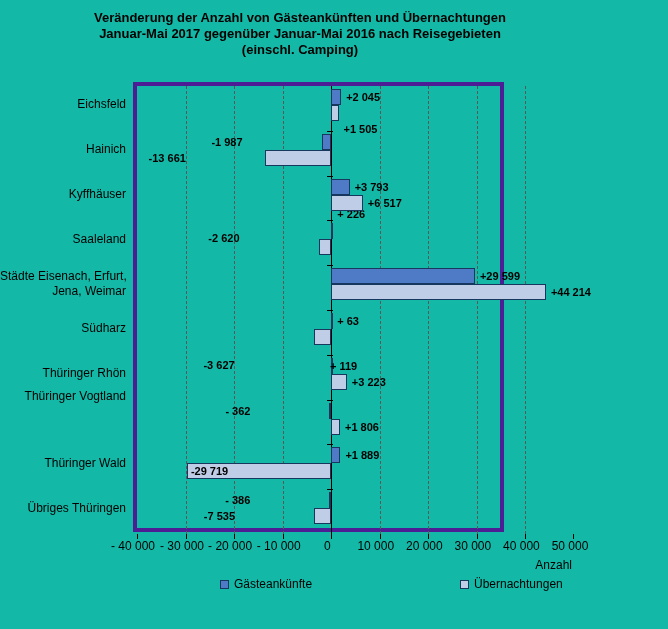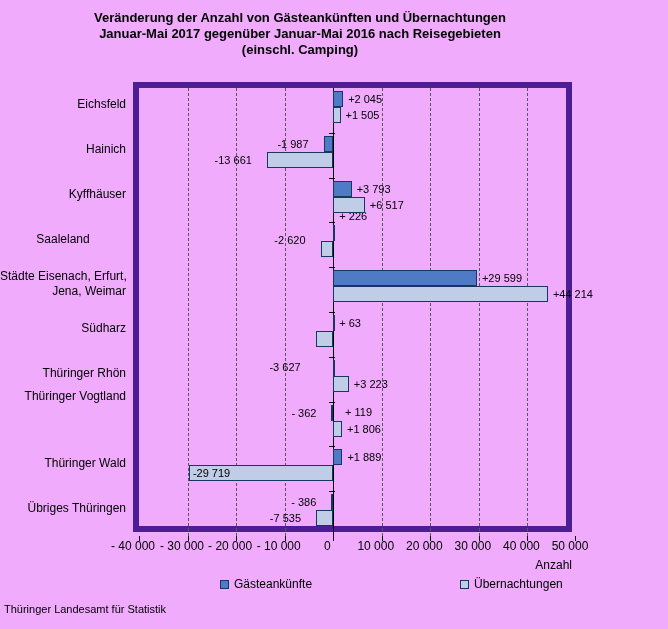--- a/index.html
+++ b/index.html
@@ -1,27 +1,27 @@
 <!DOCTYPE html>
 <html><head>
 <meta charset="utf-8">
 <style>
   html,body{margin:0;padding:0;background:#fff;}
   .page{
-    position:relative;width:668px;height:629px;background:#f0abfc;
+    position:relative;width:668px;height:629px;background:#14b8a6;
     font-family:"Liberation Sans", sans-serif;color:#000;overflow:hidden;
   }
   .chart-title{
     position:absolute;left:0;top:10px;width:600px;
     text-align:center;font-size:13px;font-weight:bold;line-height:16px;
     white-space:pre-line;
   }
   .plot{
-    position:absolute;left:133px;top:82px;width:439px;height:450px;
-    border:6px solid #4c1d95;box-sizing:border-box;overflow:visible;
+    position:absolute;left:133px;top:82px;width:371px;height:450px;
+    border:4px solid #4c1d95;box-sizing:border-box;overflow:visible;font-weight:bold;
   }
   .gridline{position:absolute;top:0;height:448px;width:0;border-left:1px dashed #595959;}
   .zero-line{position:absolute;top:0;height:448px;width:1px;background:#000;}
   .bar{position:absolute;box-sizing:border-box;height:16px;border:1px solid #17375E;}
   .row-tick{position:absolute;height:1px;width:6px;background:#000;}
   .axis-tick{position:absolute;top:448px;height:5px;width:1px;background:#000;}
   .value-label{
     position:absolute;font-size:11px;white-space:nowrap;
     transform:translateY(-50%);line-height:12px;
   }
@@ -93,29 +93,29 @@
       <div class="value-label" style="top: 55.8px; right: 257.426px;">-1 987</div>
       <div class="bar" style="left: 194.222px; top: 92.6px; width: 18.4171px; background: rgb(79, 122, 197); border-color: rgb(23, 55, 94);"></div>
       <div class="value-label" style="top: 100.6px; left: 217.639px;">+3 793</div>
       <div class="bar" style="left: 194.222px; top: 137.4px; width: 1.09736px; background: rgb(79, 122, 197); border-color: rgb(23, 55, 94);"></div>
       <div class="value-label" style="top: 128px; left: 200.32px; text-align: right;">+ 226</div>
       <div class="bar" style="left: 194.222px; top: 182.2px; width: 143.72px; background: rgb(79, 122, 197); border-color: rgb(23, 55, 94);"></div>
       <div class="value-label" style="top: 190.2px; left: 342.942px;">+29 599</div>
       <div class="bar" style="left: 194.222px; top: 227px; width: 1px; background: rgb(79, 122, 197); border-color: rgb(23, 55, 94);"></div>
       <div class="value-label" style="top: 235px; left: 200.222px;">+ 63</div>
       <div class="bar" style="left: 194.222px; top: 271.8px; width: 1px; background: rgb(79, 122, 197); border-color: rgb(23, 55, 94);"></div>
-      <div class="value-label" style="top: 279.8px; left: 206px; margin-top: 44px;">+ 119</div>
+      <div class="value-label" style="top: 279.8px; left: 193px;">+ 119</div>
       <div class="bar" style="left: 192.465px; top: 316.6px; width: 1.75771px; background: rgb(79, 122, 197); border-color: rgb(23, 55, 94);"></div>
       <div class="value-label" style="top: 324.6px; right: 249.535px;">- 362</div>
       <div class="bar" style="left: 194.222px; top: 361.4px; width: 9.17214px; background: rgb(79, 122, 197); border-color: rgb(23, 55, 94);"></div>
       <div class="value-label" style="top: 369.4px; left: 208.394px;">+1 889</div>
       <div class="bar" style="left: 192.348px; top: 406.2px; width: 1.87424px; background: rgb(79, 122, 197); border-color: rgb(23, 55, 94);"></div>
       <div class="value-label" style="top: 414.2px; right: 249.652px;">- 386</div>
       <div class="bar" style="left: 194.222px; top: 19px; width: 7.30761px; background: rgb(191, 205, 230); border-color: rgb(23, 55, 94);"></div>
-      <div class="value-label" style="top: 27px; left: 206.53px; text-align: right;">+1 505</div>
+      <div class="value-label" style="top: 43px; left: 206.53px; text-align: right;">+1 505</div>
       <div class="bar" style="left: 127.89px; top: 63.8px; width: 66.3317px; background: rgb(191, 205, 230); border-color: rgb(23, 55, 94);"></div>
       <div class="value-label" style="top: 71.8px; right: 314.11px;">-13 661</div>
       <div class="bar" style="left: 194.222px; top: 108.6px; width: 31.6437px; background: rgb(191, 205, 230); border-color: rgb(23, 55, 94);"></div>
       <div class="value-label" style="top: 116.6px; left: 230.866px;">+6 517</div>
       <div class="bar" style="left: 181.501px; top: 153.4px; width: 12.7216px; background: rgb(191, 205, 230); border-color: rgb(23, 55, 94);"></div>
       <div class="value-label" style="top: 152px; right: 260.499px;">-2 620</div>
       <div class="bar" style="left: 194.222px; top: 198.2px; width: 214.684px; background: rgb(191, 205, 230); border-color: rgb(23, 55, 94);"></div>
       <div class="value-label" style="top: 206.2px; left: 413.906px;">+44 214</div>
       <div class="bar" style="left: 176.611px; top: 243px; width: 17.6111px; background: rgb(191, 205, 230); border-color: rgb(23, 55, 94);"></div>
       <div class="value-label" style="top: 251px; right: 265.389px; margin-top: 28px;">-3 627</div>
@@ -126,21 +126,21 @@
       <div class="bar" style="left: 49.92px; top: 377.4px; width: 144.302px; background: rgb(191, 205, 230); border-color: rgb(23, 55, 94);"></div>
       <div class="value-label" style="top: 385.4px; left: 53.92px;">-29 719</div>
       <div class="bar" style="left: 177.058px; top: 422.2px; width: 17.1644px; background: rgb(191, 205, 230); border-color: rgb(23, 55, 94);"></div>
       <div class="value-label" style="top: 430.2px; right: 264.942px;">-7 535</div>
     </div>
 
   <div id="cat-labels">
       <div class="cat-label" style="top: 104.4px;">Eichsfeld</div>
       <div class="cat-label" style="top: 149.2px;">Hainich</div>
       <div class="cat-label" style="top: 194px;">Kyffhäuser</div>
-      <div class="cat-label" style="top: 238.8px; text-align: center;">Saaleland</div>
+      <div class="cat-label" style="top: 238.8px;">Saaleland</div>
       <div class="cat-label" style="top: 283.6px;">Städte Eisenach, Erfurt,
 Jena, Weimar</div>
       <div class="cat-label" style="top: 328.4px;">Südharz</div>
       <div class="cat-label" style="top: 373.2px;">Thüringer Rhön</div>
       <div class="cat-label" style="top: 396px;">Thüringer Vogtland</div>
       <div class="cat-label" style="top: 462.8px;">Thüringer Wald</div>
       <div class="cat-label" style="top: 507.6px;">Übriges Thüringen</div>
     </div>
 
   <div id="x-labels">
@@ -160,15 +160,14 @@
 
   <div class="legend-item" style="left:220px;">
     <span class="legend-marker" style="background: rgb(79, 122, 197);"></span>
     <span>Gästeankünfte</span>
   </div>
   <div class="legend-item" style="left:418px;padding-left:42px;">
     <span class="legend-marker" style="background: rgb(191, 205, 230);"></span>
     <span>Übernachtungen</span>
   </div>
 
-  <div class="source">Thüringer Landesamt für Statistik</div>
 
 </div>
 
 </body></html>

